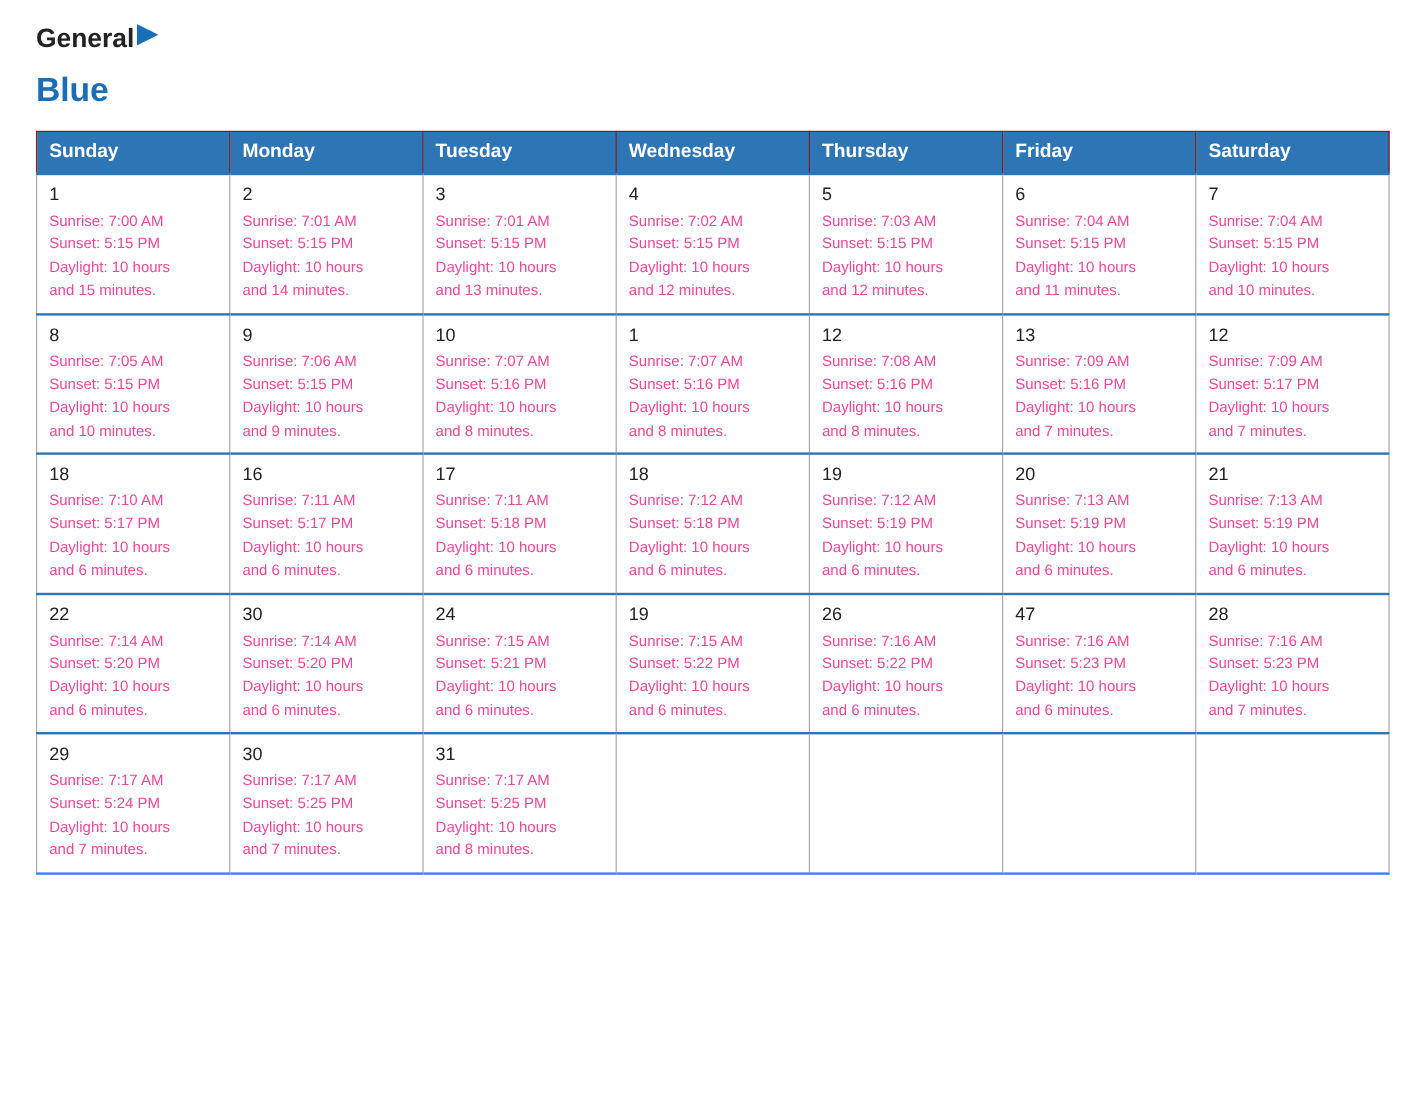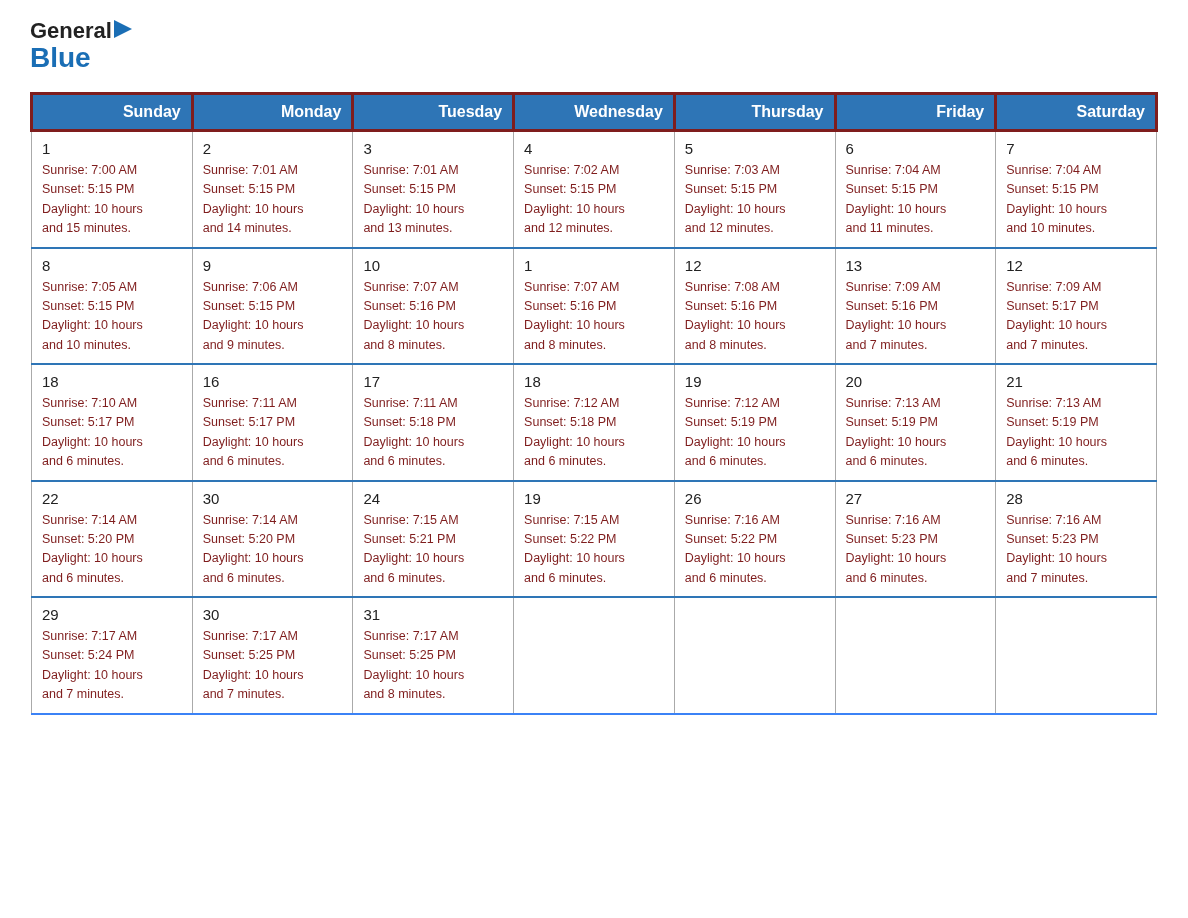--- a/index.html
+++ b/index.html
@@ -12,20 +12,21 @@
     .header {
       display: flex;
       justify-content: space-between;
       align-items: flex-start;
       margin-bottom: 18px;
     }
     .logo {
       display: flex;
       flex-direction: column;
       align-items: flex-start;
+      gap: 16px;
     }
     .logo-text {
       font-size: 22px;
       font-weight: bold;
       color: #222;
       line-height: 1;
     }
     .logo-row {
       display: flex;
       align-items: center;
@@ -57,22 +58,22 @@
       width: 100%;
       border-collapse: collapse;
       table-layout: fixed;
     }
     thead tr th {
       background-color: #2e75b6;
       color: #fff;
       font-size: 16px;
       font-weight: bold;
       padding: 8px 10px;
-      text-align: right;
-      border: 3px solid #7f1d1d;
+      text-align: left;
+      border: 1px solid #7f1d1d;
       margin-left: 16px;
     }
     tbody tr td {
       vertical-align: top;
       padding: 8px 10px;
       font-size: 13px;
       color: #222;
       border: 1px solid #aaa;
       border-top: 2px solid #2e75b6;
       height: 100px;
@@ -84,21 +85,21 @@
     }
     .day-num {
       font-size: 15px;
       font-weight: normal;
       margin-bottom: 4px;
       display: block;
     }
     .day-info {
       font-size: 12.5px;
       line-height: 1.55;
-      color: #7f1d1d;
+      color: #ec4899;
     }
     tbody tr:last-child td {
       border-bottom: 2px solid #3b82f6;
     }
   </style>
 </head>
 <body>
 
 <div class="header">
   <div class="logo">
@@ -238,21 +239,21 @@
         </td>
         <td>
           <span class="day-num">19</span>
           <div class="day-info">Sunrise: 7:15 AM<br>Sunset: 5:22 PM<br>Daylight: 10 hours<br>and 6 minutes.</div>
         </td>
         <td>
           <span class="day-num">26</span>
           <div class="day-info">Sunrise: 7:16 AM<br>Sunset: 5:22 PM<br>Daylight: 10 hours<br>and 6 minutes.</div>
         </td>
         <td>
-          <span class="day-num">27</span>
+          <span class="day-num">47</span>
           <div class="day-info">Sunrise: 7:16 AM<br>Sunset: 5:23 PM<br>Daylight: 10 hours<br>and 6 minutes.</div>
         </td>
         <td>
           <span class="day-num">28</span>
           <div class="day-info">Sunrise: 7:16 AM<br>Sunset: 5:23 PM<br>Daylight: 10 hours<br>and 7 minutes.</div>
         </td>
       </tr>
       <tr>
         <td>
           <span class="day-num">29</span>

